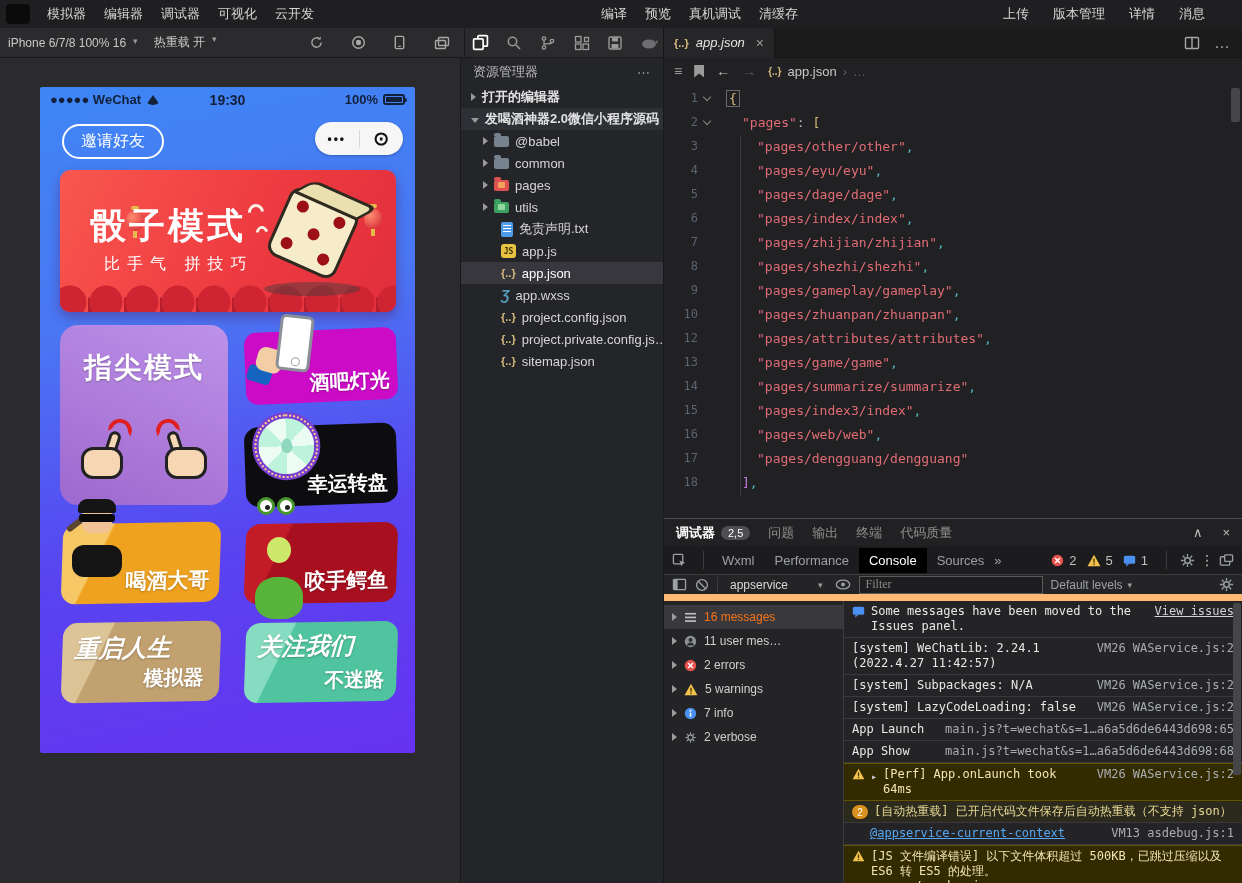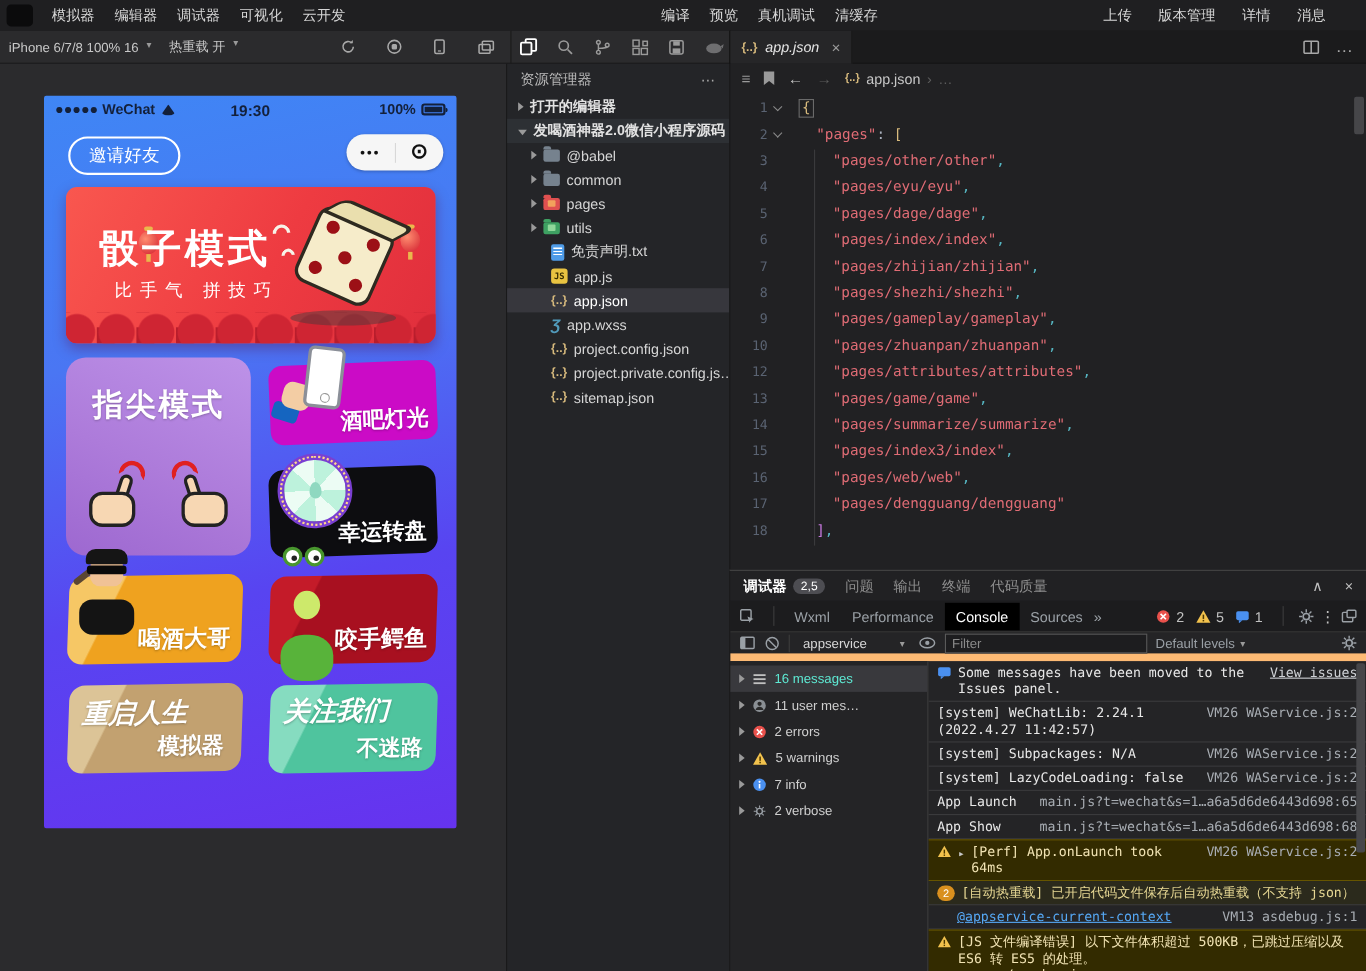--- a/index.html
+++ b/index.html
@@ -145,27 +145,27 @@
 .badge{background:#4d4d52;color:#fff;font-size:11px;font-weight:normal;border-radius:9px;padding:1px 7px}
 .dtabs-right{margin-left:auto;display:flex;gap:20px;color:#c0c0c0;font-size:13px}
 .devbar{height:29px;display:flex;align-items:center;background:#1c1c1e;border-bottom:1px solid #3c3c3c;font-size:13px;color:#9aa0a6}
 .devbar .sep{width:1px;height:18px;background:#3c3c3c;margin:0 8px}
 .devtab{padding:5px 10px}
 .devtab.active{background:#000;color:#fff}
 .counts{margin-left:auto;display:flex;align-items:center;gap:5px;padding-right:8px;color:#c0c0c0}
 .counts .n{margin-right:5px}
 .cbar{height:26px;display:flex;align-items:center;gap:8px;background:#242426;border-bottom:7px solid #fdba74;padding:0 8px;font-size:12px;color:#b8b8b8}
 .ctx{display:flex;align-items:center;gap:30px;color:#d8d8d8;padding:0 4px}
-.filter{width:184px;height:18px;background:#1d1d1f;border:1px solid #5a5a5a;color:#ccc;font-size:12px;padding:0 6px;font-family:Liberation Sans, sans-serif}
+.filter{width:184px;height:18px;background:#1d1d1f;border:1px solid #5a5a5a;color:#ccc;font-size:12px;padding:0 6px;font-family:Liberation Serif, serif}
 .filter::placeholder{color:#8a8a8a}
 .levels{display:flex;align-items:center;gap:5px;color:#9aa0a6}
 .cbody{position:absolute;left:0;top:82px;right:0;bottom:0;display:flex}
 .csidebar{width:180px;flex:none;background:#242426;border-right:1px solid #3c3c3c;padding-top:4px}
 .srow{height:24px;display:flex;align-items:center;gap:7px;padding-left:8px;color:#cfcfcf;font-size:12px}
-.srow.sel{background:#39393d;color:#5eead4}
+.srow.sel{background:#39393d;color:#f97316}
 .srow .chev{margin-left:0}
 .cmsgs{flex:1;font-family:"DejaVu Sans Mono",monospace;font-size:12px;color:#e8e8e8;overflow:hidden;position:relative}
 .msg{display:flex;align-items:flex-start;gap:6px;padding:3px 8px;border-bottom:1px solid #3a3a3c;line-height:15px}
 .msg .mt{flex:1}
 .msg .src{margin-left:auto;color:#a8adb3;white-space:nowrap;flex:none}
 .msg.warn{background:#332b00;border-top:1px solid #665500;border-bottom:1px solid #665500;color:#f1e3b3}
 .msg.softwarn{background:#2b2a1c;color:#e6d793}
 .cntbadge{background:#d9901e;color:#fff;border-radius:8px;min-width:16px;height:14px;font-size:10px;display:flex;align-items:center;justify-content:center;padding:0 4px;flex:none;margin-top:1px;font-family:"Liberation Sans",sans-serif}
 .blue-link{color:#56a8f5;text-decoration:underline}
 .exp{color:#c8c8c8;font-size:10px;flex:none;margin-top:2px}

